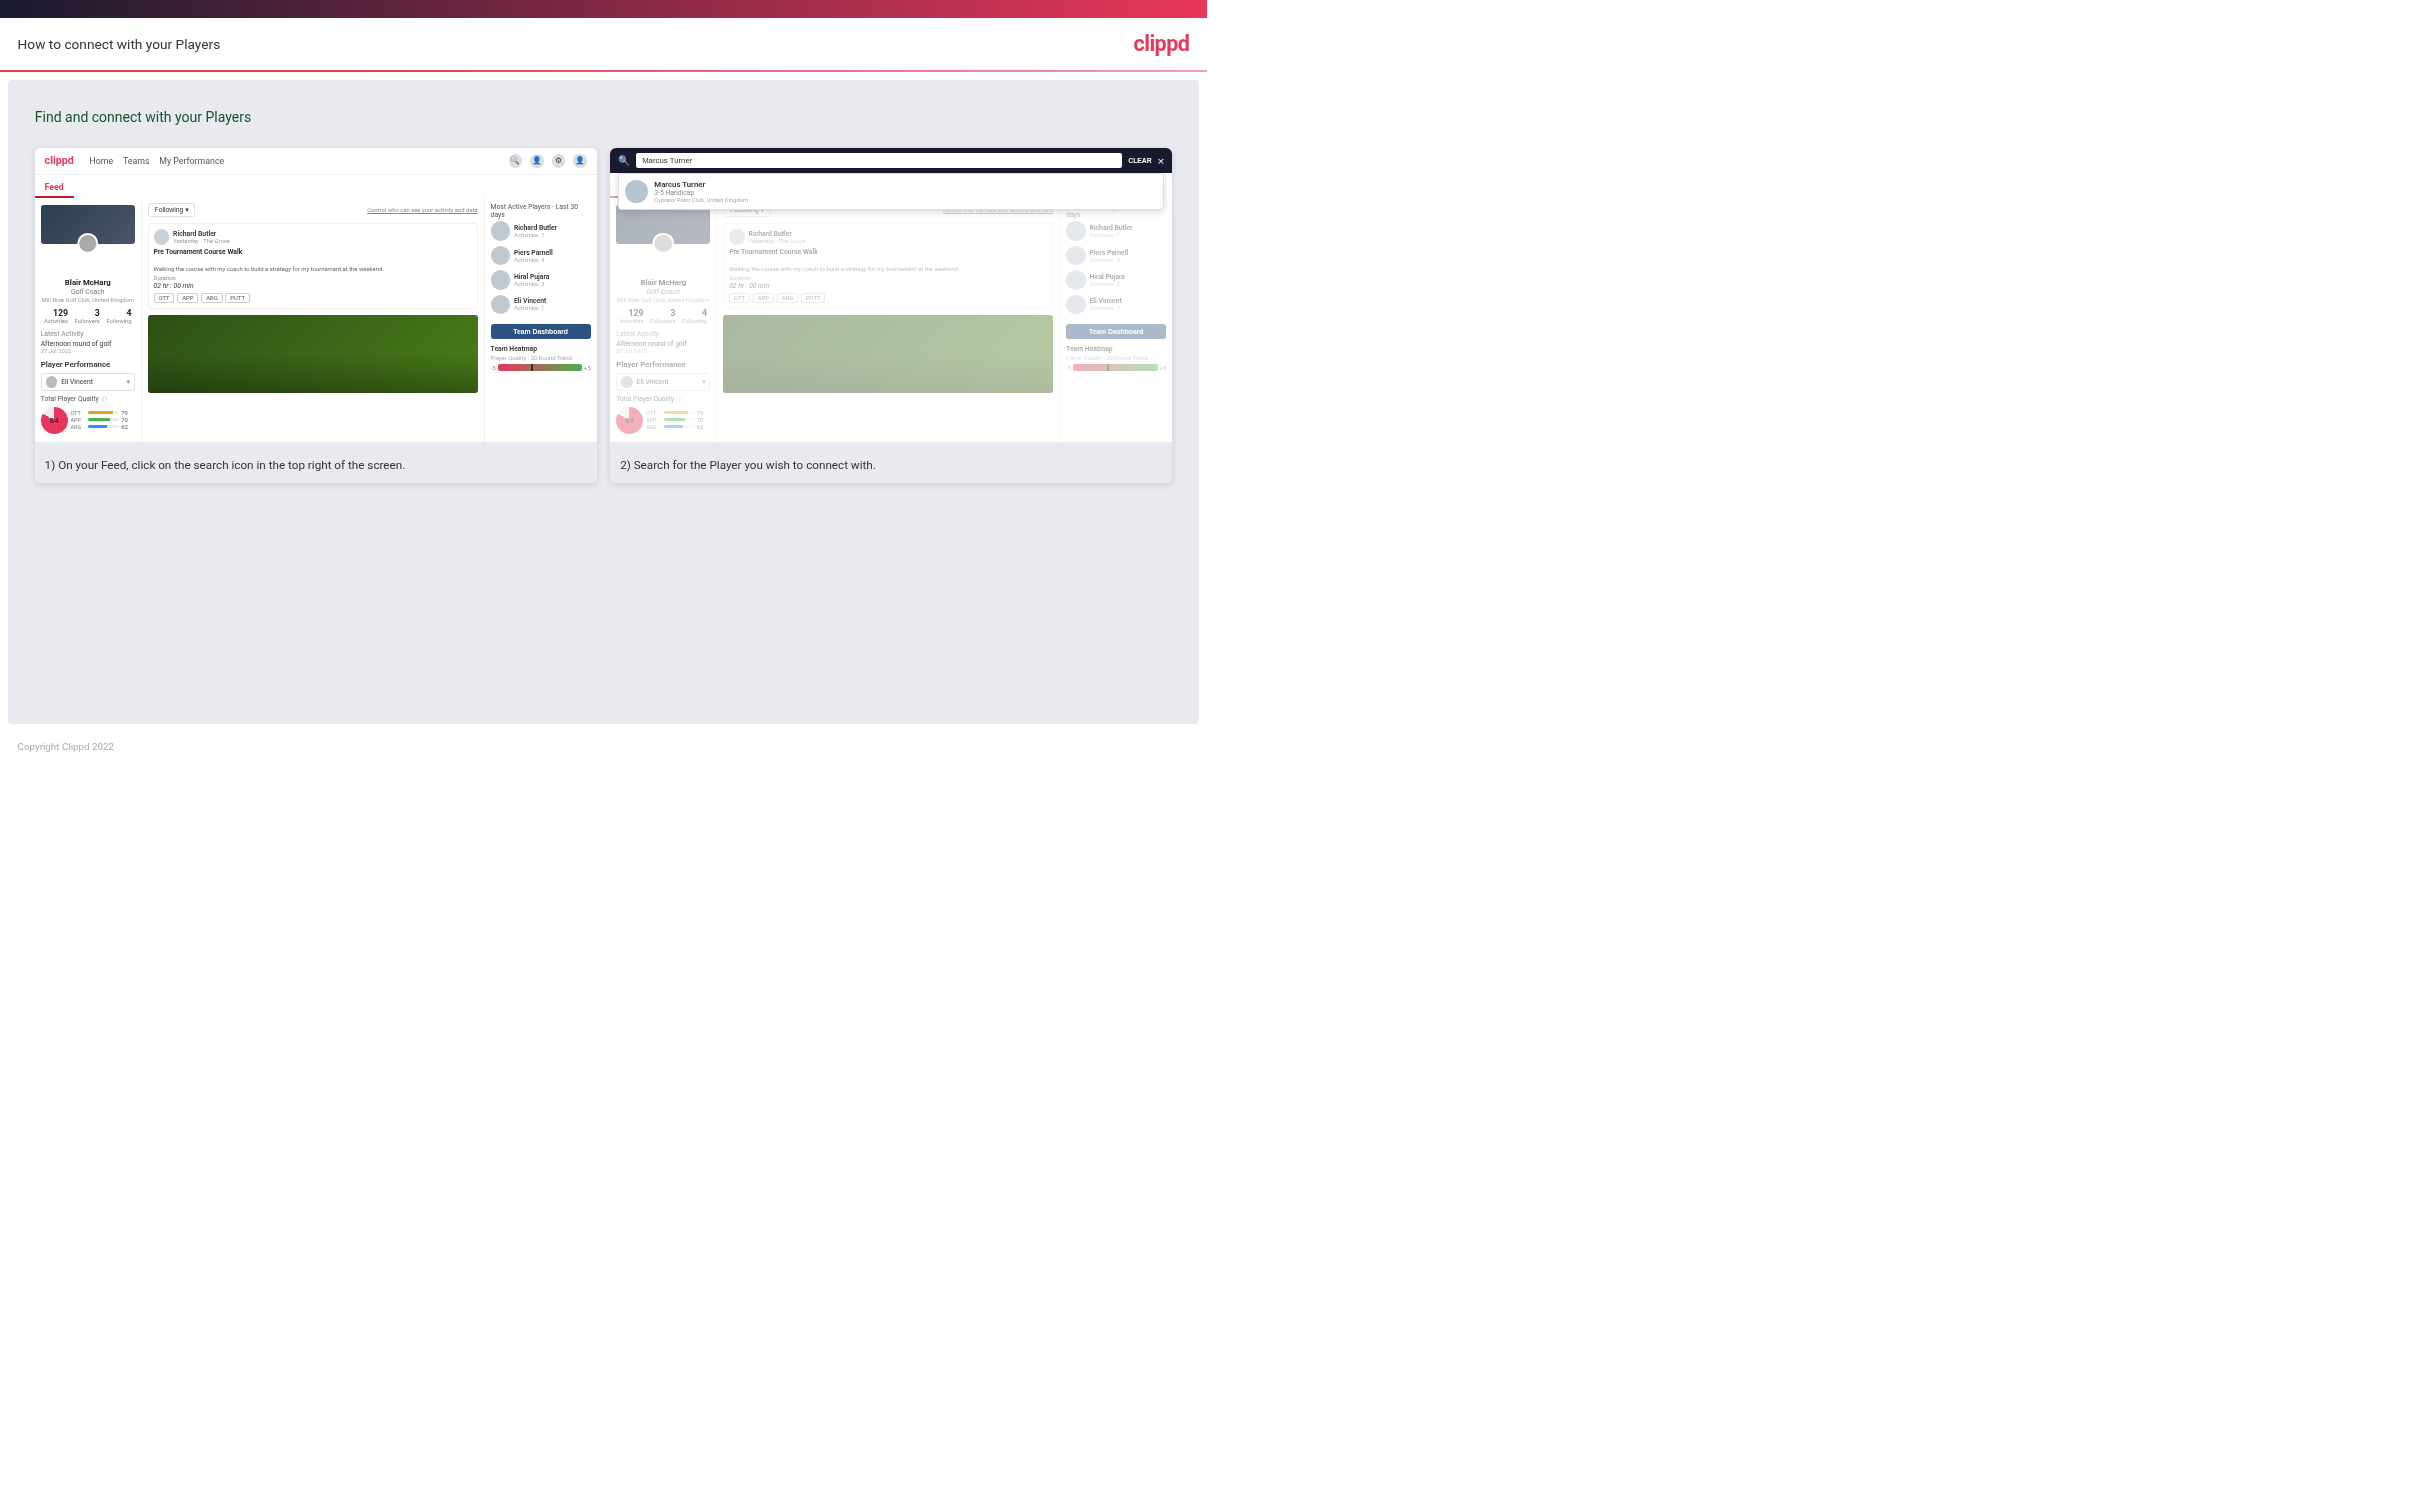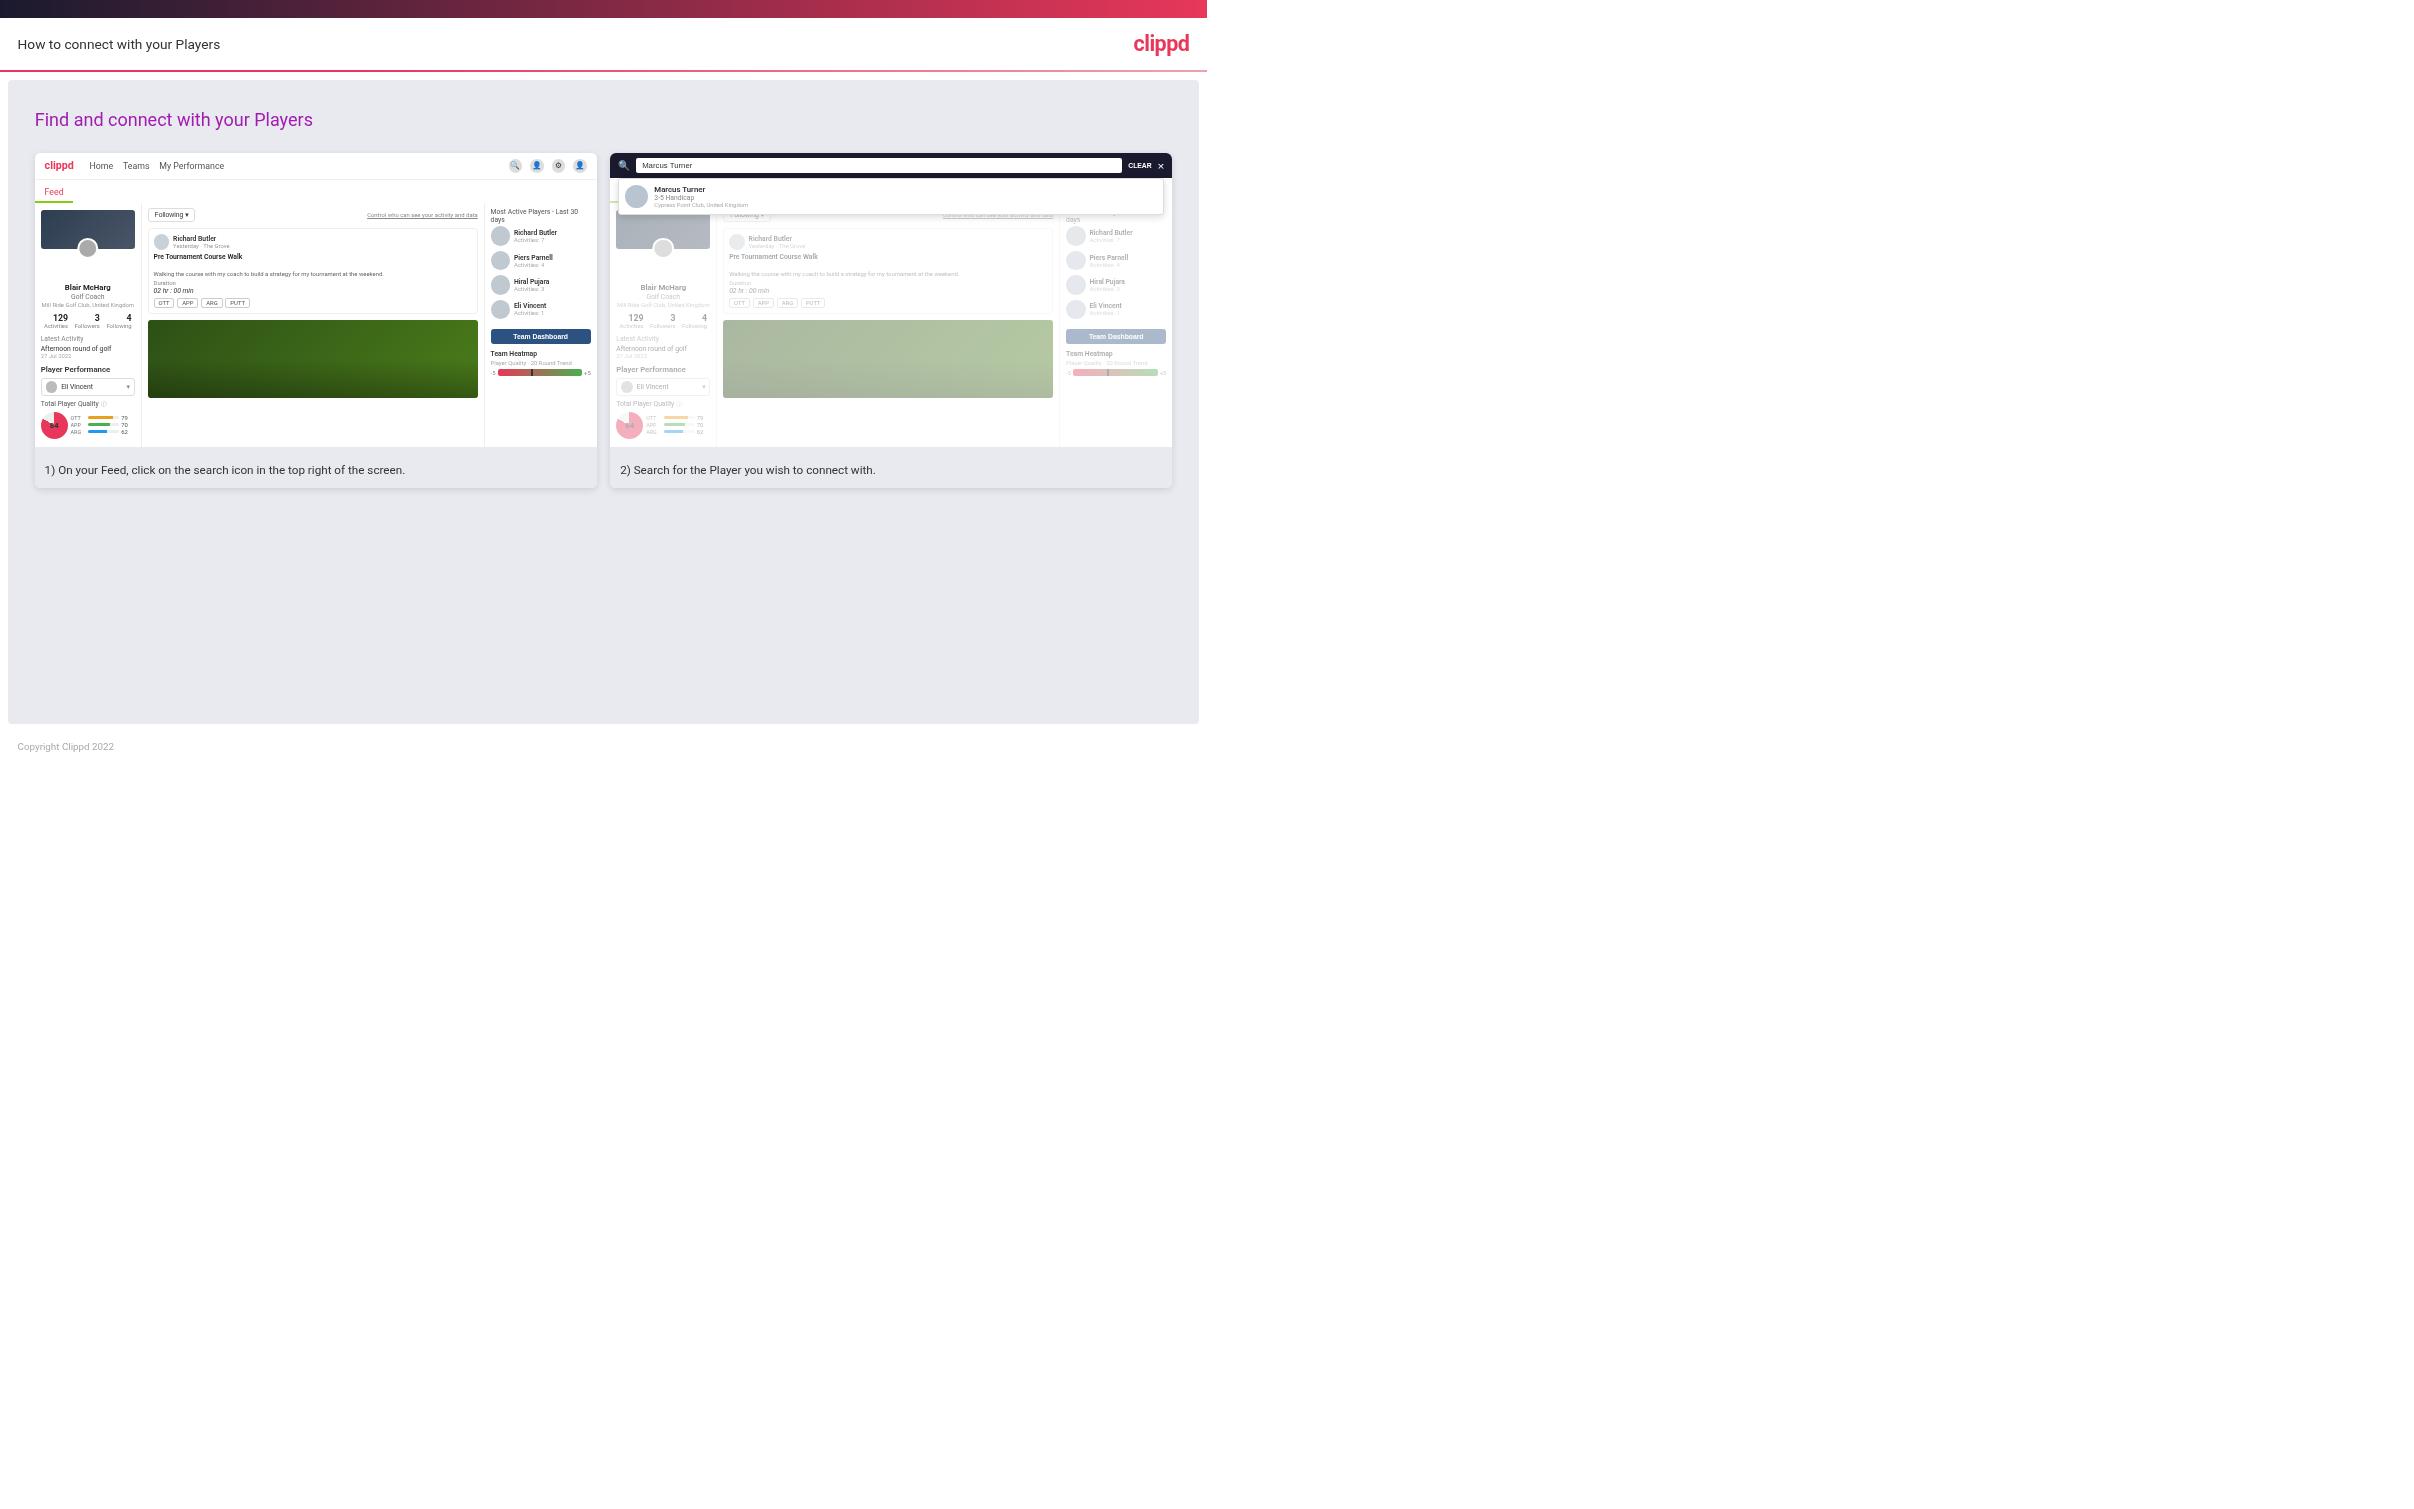--- a/index.html
+++ b/index.html
@@ -53,22 +53,22 @@
       min-height: 644px;
     }
 
     .main-heading {
       font-size: 21.5px;
       font-weight: 700;
       color: #222;
       margin-bottom: 5.9px;
     }
     .main-subheading {
-      font-size: 18px;
-      color: #a21caf;
+      font-size: 14px;
+      color: #14532d;
       margin-bottom: 23.4px;
     }
 
     
     .screenshots-row {
       display: flex;
       gap: 13.7px;
     }
 
     .screenshot-box {
@@ -118,23 +118,23 @@
       align-items: center;
       justify-content: center;
       font-size: 7.8px;
     }
 
     
     .feed-tab {
       background: #fff;
       padding: 3.9px 9.8px;
       font-size: 8.8px;
-      font-weight: 400;
+      font-weight: 700;
       color: #e8375a;
-      border-bottom: 2px solid #84cc16;
+      border-bottom: 2px solid #b91c1c;
       display: inline-block;
     }
 
     
     .app-body {
       display: flex;
       height: 244px;
       overflow: hidden;
       background: #f7f8fa;
     }

